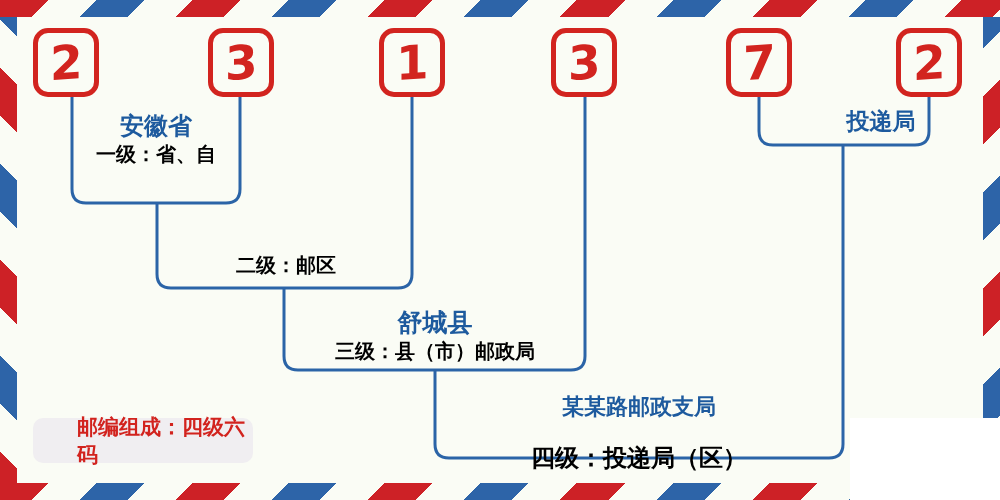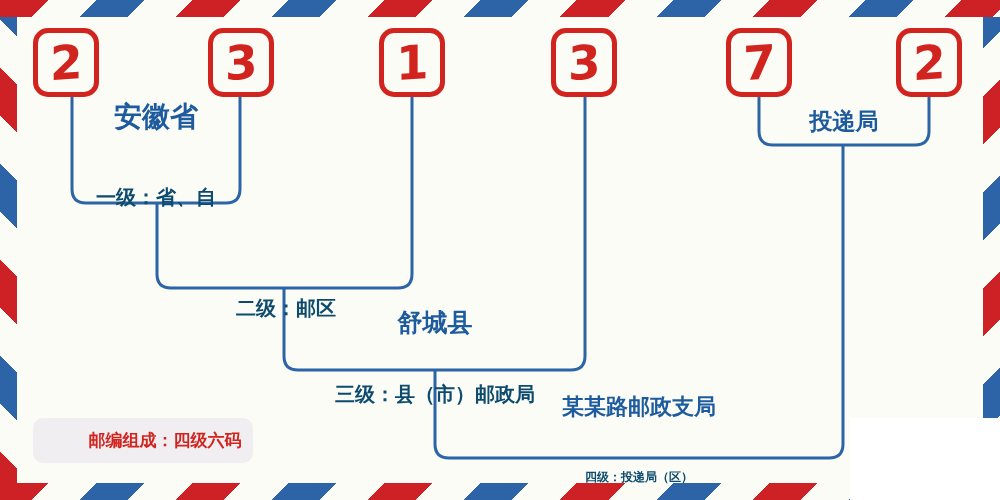--- a/index.html
+++ b/index.html
@@ -37,27 +37,27 @@
     color:#d2241f;font-size:47px;font-weight:800;
     font-family:"DejaVu Sans", sans-serif;
     transform:rotate(-4deg) skewX(-4deg);
     line-height:1;
   }
   
   #connectors{position:absolute;left:0;top:0;z-index:2;}
   
   .lbl{position:absolute;white-space:nowrap;transform:translateX(-50%);z-index:5;text-align:center;}
   .blue-name{color:#1d5a9e;font-weight:bold;font-family:"Liberation Serif", serif;}
-  .red-desc{color:#0c4a6e;font-weight:bold;margin-top:43px;}
+  .red-desc{color:#000000;font-weight:bold;}
   .badge{
     position:absolute;left:33px;top:418px;width:220px;height:45px;
     background:#f0eef1;border-radius:10px;z-index:5;
     display:flex;align-items:center;justify-content:center;
   }
-  .badge span{color:#d2231e;font-weight:bold;font-size:17px;font-family:"Liberation Serif", serif;padding-left:44px;}
+  .badge span{color:#d2231e;font-weight:bold;font-size:21px;font-family:"Liberation Serif", serif;padding-left:44px;}
 </style>
 </head>
 <body>
 
 <div id="canvas">
 
   <div class="stripe v left"></div>
   <div class="stripe v right"></div>
   <div class="stripe h top"></div>
   <div class="stripe h bottom"></div>
@@ -84,34 +84,34 @@
   <div class="digit-box" style="left:551px">
       <span>3</span>
     </div>
   <div class="digit-box" style="left:726px">
       <span>7</span>
     </div>
   <div class="digit-box" style="left:896px">
       <span>2</span>
     </div>
 
-  <div class="lbl blue-name" style="left:156px;top:98px;font-size:28px">安徽省</div>
+  <div class="lbl blue-name" style="left:156px;top:110px;font-size:24px">安徽省</div>
   <div class="lbl red-desc" style="left:156px;top:144px;font-size:20px;line-height:21px">
     <div>一级：省、自</div>
   </div>
 
   <div class="lbl blue-name" style="left:435px;top:306px;font-size:25px">舒城县</div>
 
   <div class="lbl red-desc" style="left:286px;top:252px;font-size:20px">二级：邮区</div>
   <div class="lbl blue-name" style="left:639px;top:392px;font-size:22px">某某路邮政支局</div>
 
   <div class="lbl red-desc" style="left:435px;top:338px;font-size:20px">三级：县（市）邮政局</div>
-  <div class="lbl red-desc" style="left:639px;top:426px;font-size:12px">四级：投递局（区）</div>
+  <div class="lbl red-desc" style="left:639px;top:442px;font-size:24px">四级：投递局（区）</div>
 
-  <div class="lbl blue-name" style="left:844px;top:106px;font-size:23px">投递局</div>
+  <div class="lbl blue-name" style="left:881px;top:106px;font-size:23px">投递局</div>
 
   <div class="badge">
     <span>邮编组成：四级六码</span>
   </div>
 
   <div class="white-patch"></div>
 
 </div>
 
 </body></html>

